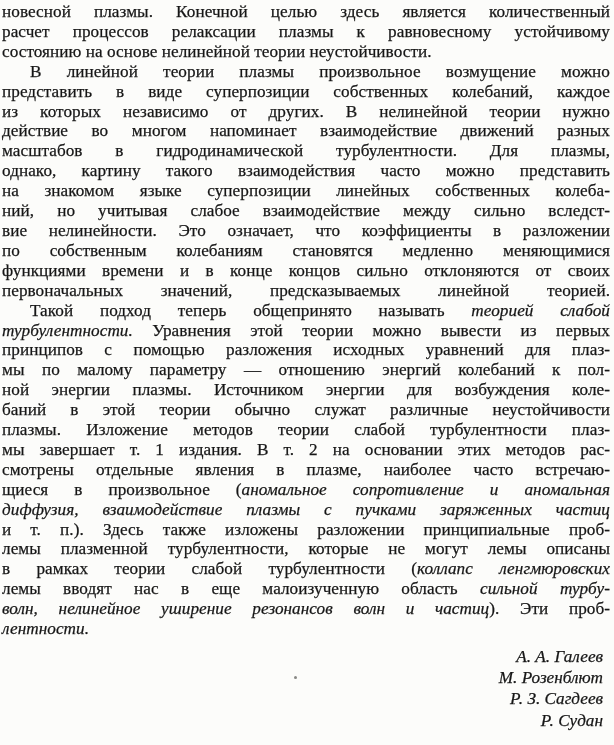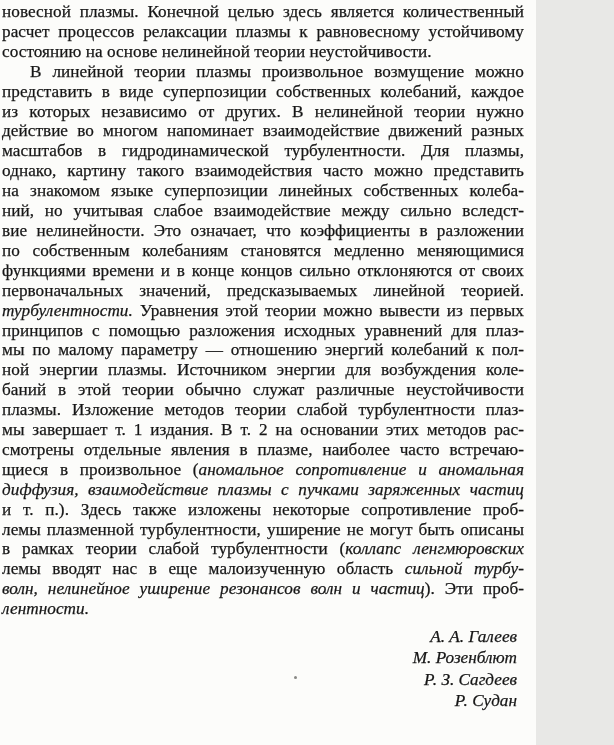--- a/index.html
+++ b/index.html
@@ -2,29 +2,29 @@
 <html><head>
 <meta charset="utf-8">
 <style>
   html, body {
     margin: 0;
     padding: 0;
     background: #e8e8e6;
   }
   .page {
     position: relative;
-    width: 536px;
+    width: 614px;
     height: 745px;
     margin: 0;
     background: #fcfcfa;
     color: #161616;
     font-family: "Liberation Serif", "DejaVu Serif", serif;
     font-size: 17.2px;
     box-sizing: border-box;
-    padding: 2px 12px 0 2px;
+    padding: 2px 4px 0 2px;
     overflow: hidden;
     -webkit-text-stroke: 0.25px #1a1a1a;
   }
   .text-block .line {
     text-align: justify;
     text-align-last: justify;
     line-height: 19.9px;
     letter-spacing: 0.05px;
     white-space: normal;
   }
@@ -70,32 +70,33 @@
       <div class="line"><span>из которых независимо от других. В нелинейной теории нужно</span></div>
       <div class="line"><span>действие во многом напоминает взаимодействие движений разных</span></div>
       <div class="line"><span>масштабов в гидродинамической турбулентности. Для плазмы,</span></div>
       <div class="line"><span>однако, картину такого взаимодействия часто можно представить</span></div>
       <div class="line"><span>на знакомом языке суперпозиции линейных собственных колеба-</span></div>
       <div class="line"><span>ний, но учитывая слабое взаимодействие между сильно вследст-</span></div>
       <div class="line"><span>вие нелинейности. Это означает, что коэффициенты в разложении</span></div>
       <div class="line"><span>по собственным колебаниям становятся медленно меняющимися</span></div>
       <div class="line"><span>функциями времени и в конце концов сильно отклоняются от своих</span></div>
       <div class="line"><span>первоначальных значений, предсказываемых линейной теорией.</span></div>
+      <div class="line indent"><span>Такой подход теперь общепринято называть </span><span class="it">теорией слабой</span></div>
       <div class="line"><span class="it">турбулентности.</span><span> Уравнения этой теории можно вывести из первых</span></div>
       <div class="line"><span>принципов с помощью разложения исходных уравнений для плаз-</span></div>
       <div class="line"><span>мы по малому параметру — отношению энергий колебаний к пол-</span></div>
       <div class="line"><span>ной энергии плазмы. Источником энергии для возбуждения коле-</span></div>
       <div class="line"><span>баний в этой теории обычно служат различные неустойчивости</span></div>
       <div class="line"><span>плазмы. Изложение методов теории слабой турбулентности плаз-</span></div>
       <div class="line"><span>мы завершает т. 1 издания. В т. 2 на основании этих методов рас-</span></div>
       <div class="line"><span>смотрены отдельные явления в плазме, наиболее часто встречаю-</span></div>
       <div class="line"><span>щиеся в произвольное (</span><span class="it">аномальное сопротивление и аномальная</span></div>
       <div class="line"><span class="it">диффузия, взаимодействие плазмы с пучками заряженных частиц</span></div>
-      <div class="line"><span>и т. п.). Здесь также изложены некоторые сопротивление проб-</span></div>
-      <div class="line"><span>лемы плазменной турбулентности, уширение не могут быть описаны</span></div>
+      <div class="line"><span>и т. п.). Здесь также изложены разложении принципиальные проб-</span></div>
+      <div class="line"><span>лемы плазменной турбулентности, которые не могут лемы описаны</span></div>
       <div class="line"><span>в рамках теории слабой турбулентности (</span><span class="it">коллапс ленгмюровских</span></div>
       <div class="line"><span>лемы вводят нас в еще малоизученную область </span><span class="it">сильной турбу-</span></div>
       <div class="line"><span class="it">волн, нелинейное уширение резонансов волн и частиц</span><span>). Эти проб-</span></div>
       <div class="line noj"><span class="it">лентности.</span></div>
     </div>
   <div class="signatures">
       <div class="sig-line">А. А. Галеев</div>
       <div class="sig-line">М. Розенблют</div>
       <div class="sig-line">Р. З. Сагдеев</div>
       <div class="sig-line">Р. Судан</div>

